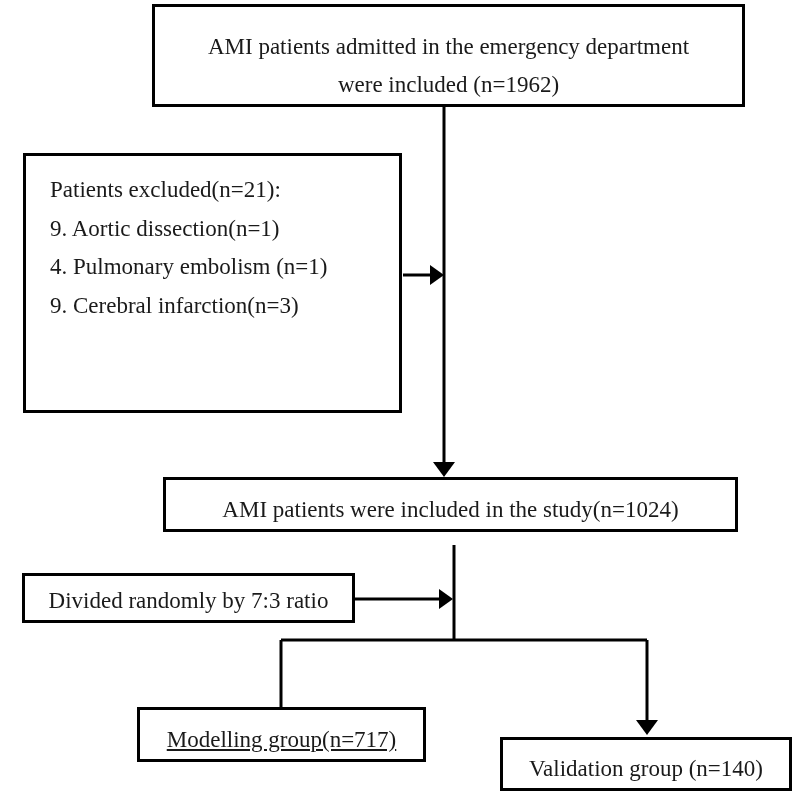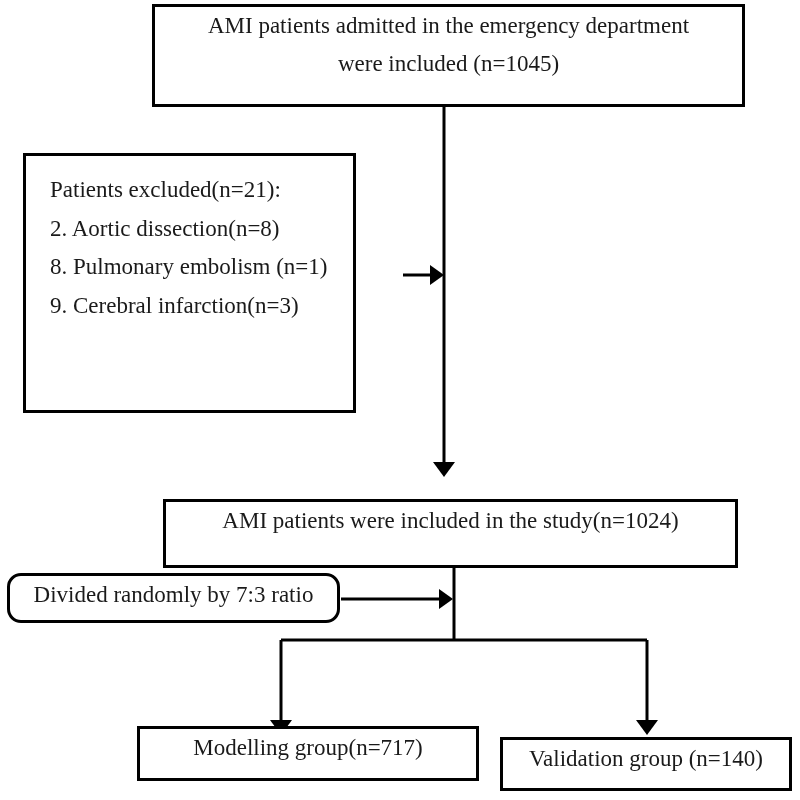--- a/index.html
+++ b/index.html
@@ -21,29 +21,29 @@
     box-sizing: border-box;
     border: 3px solid #000000;
     background: #ffffff;
     font-size: 23px;
     line-height: 38px;
   }
   .centered {
     display: flex;
     flex-direction: column;
     align-items: center;
-    justify-content: flex-start;
+    justify-content: flex-end;
     text-align: center;
   }
   #top-box        { left: 152px; top: 4px;   width: 593px; height: 103px; }
-  #exclusion-box  { left: 23px;  top: 153px; width: 333px; height: 260px;
+  #exclusion-box  { left: 23px;  top: 153px; width: 379px; height: 260px;
                     padding: 15px 16px 0 24px; line-height: 38.5px; }
-  #included-box   { left: 163px; top: 499px; width: 575px; height: 69px;  }
-  #split-box      { left: 7px;   top: 573px; width: 333px; height: 50px; border-radius: 14px;  }
-  #modelling-box  { left: 137px; top: 726px; width: 342px; height: 55px;  }
+  #included-box   { left: 163px; top: 477px; width: 575px; height: 55px;  }
+  #split-box      { left: 22px;   top: 573px; width: 333px; height: 50px;  }
+  #modelling-box  { left: 137px; top: 707px; width: 289px; height: 55px; text-decoration: underline;  }
   #validation-box { left: 500px; top: 737px; width: 292px; height: 54px;  }
   .exclusion-line { white-space: nowrap; }
   svg.connectors {
     position: absolute;
     left: 0; top: 0;
     width: 800px; height: 800px;
     pointer-events: none;
   }
   svg.connectors line     { stroke: #000000; stroke-width: 3; }
   svg.connectors polygon  { fill: #000000; stroke: none; }
@@ -70,27 +70,27 @@
 
     <line x1="281" y1="640" x2="281" y2="722"></line>
     <polygon points="270,720 292,720 281,735"></polygon>
 
     <line x1="647" y1="640" x2="647" y2="722"></line>
     <polygon points="636,720 658,720 647,735"></polygon>
   </svg>
 
   <div id="top-box" class="flow-box centered">
     <div>AMI patients admitted in the emergency department</div>
-    <div>were included (n=1045)</div>
+    <div>were included (n=1962)</div>
   </div>
 
   <div id="exclusion-box" class="flow-box">
     <div class="exclusion-line">Patients excluded(n=21):</div>
-    <div class="exclusion-line">2. Aortic dissection(n=8)</div>
-    <div class="exclusion-line">8. Pulmonary embolism (n=1)</div>
+    <div class="exclusion-line">9. Aortic dissection(n=1)</div>
+    <div class="exclusion-line">4. Pulmonary embolism (n=1)</div>
     <div class="exclusion-line">9. Cerebral infarction(n=3)</div>
   </div>
 
   <div id="included-box" class="flow-box centered">
     <div>AMI patients were included in the study(n=1024)</div>
   </div>
 
   <div id="split-box" class="flow-box centered">
     <div>Divided randomly by 7:3 ratio</div>
   </div>

